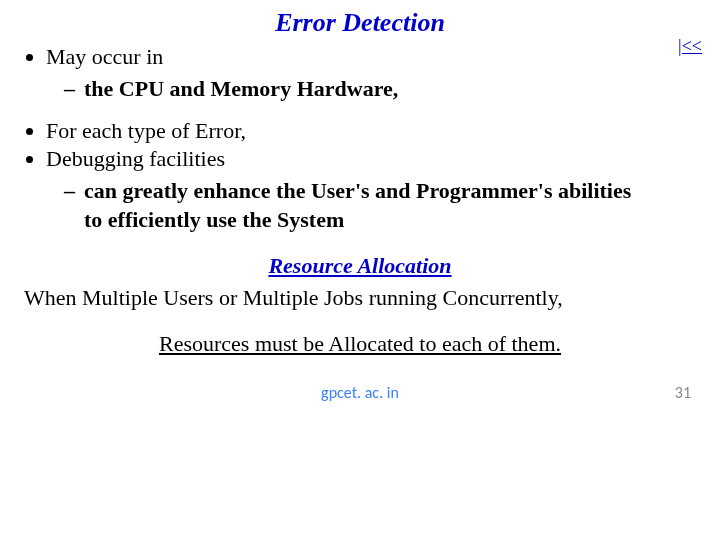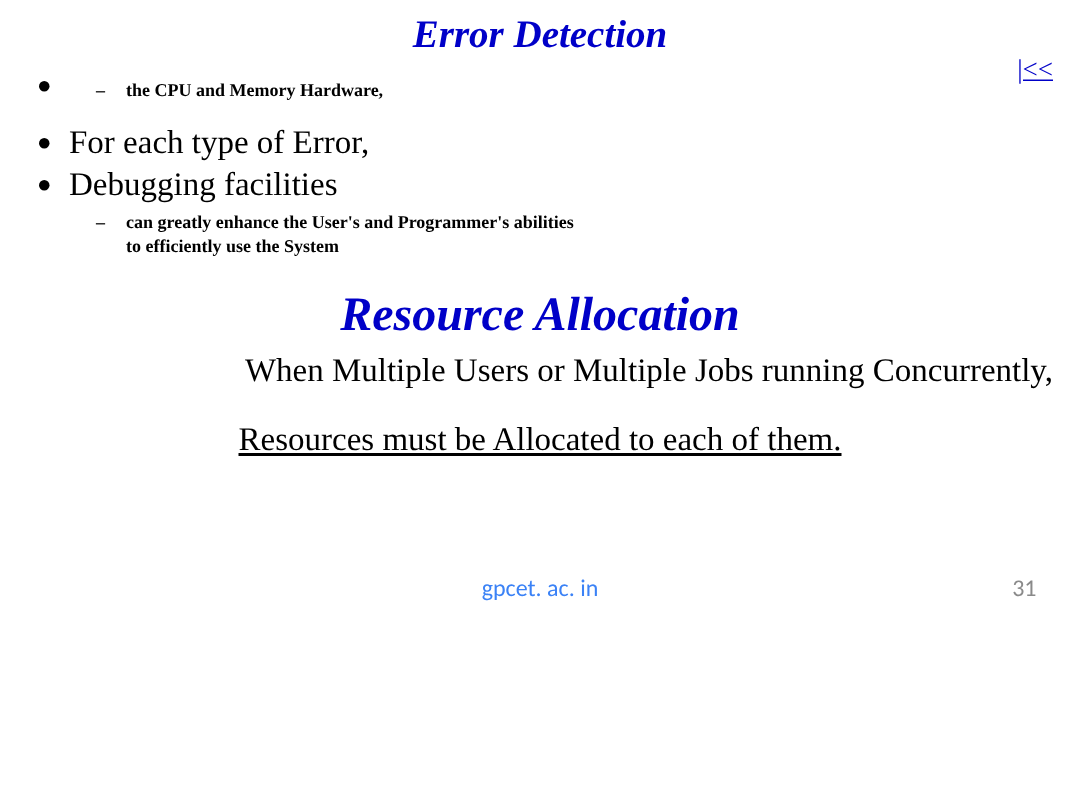--- a/index.html
+++ b/index.html
@@ -27,23 +27,24 @@
     font-style: italic;
     font-size: 26px;
     margin-top: 2px;
     margin-bottom: 6px;
   }
   .title2 {
     text-align: center;
     color: #0000c8;
     font-weight: bold;
     font-style: italic;
-    font-size: 32px;
+    font-size: 22px;
     margin-top: 18px;
     margin-bottom: 4px;
+    text-decoration: underline;
   }
   .back-link {
     position: absolute;
     right: 18px;
     top: 36px;
     color: #0000c8;
     font-size: 18px;
     text-decoration: underline;
     cursor: pointer;
     font-family: "Times New Roman", serif;
@@ -57,42 +58,41 @@
     font-size: 22px;
     font-weight: normal;
     margin-bottom: 2px;
   }
   ul.level2 {
     list-style: none;
     margin: 4px 0 14px 18px;
     padding: 0;
   }
   ul.level2 > li {
-    font-size: 12px;
+    font-size: 22px;
     font-weight: bold;
     line-height: 1.35;
     position: relative;
     padding-left: 20px;
   }
   ul.level2 > li::before {
     content: "–";
     position: absolute;
     left: 0;
     top: 0;
     font-weight: bold;
   }
   .bottom-lines {
     text-align: left;
     font-size: 22px;
     margin-top: 6px;
   }
   .bottom-lines .line1 {
     margin-left: 6px;
     margin-bottom: 10px;
-    text-align: right;
   }
   .bottom-lines .line2 {
     text-align: center;
     text-decoration: underline;
     margin-top: 20px;
     font-size: 22px;
   }
   .footer-center {
     position: absolute;
     left: 0;
@@ -117,20 +117,21 @@
 <body>
 
 <div class="slide">
 
   <div class="title">Error Detection</div>
 
   <span class="back-link">|&lt;&lt;</span>
 
   <ul class="level1">
     <li>
+      <span>May occur in</span>
       <ul class="level2">
         <li>the CPU and Memory Hardware,</li>
       </ul>
     </li>
     <li>
       <span>For each type of Error,</span>
     </li>
     <li>
       <span>Debugging facilities</span>
       <ul class="level2">

